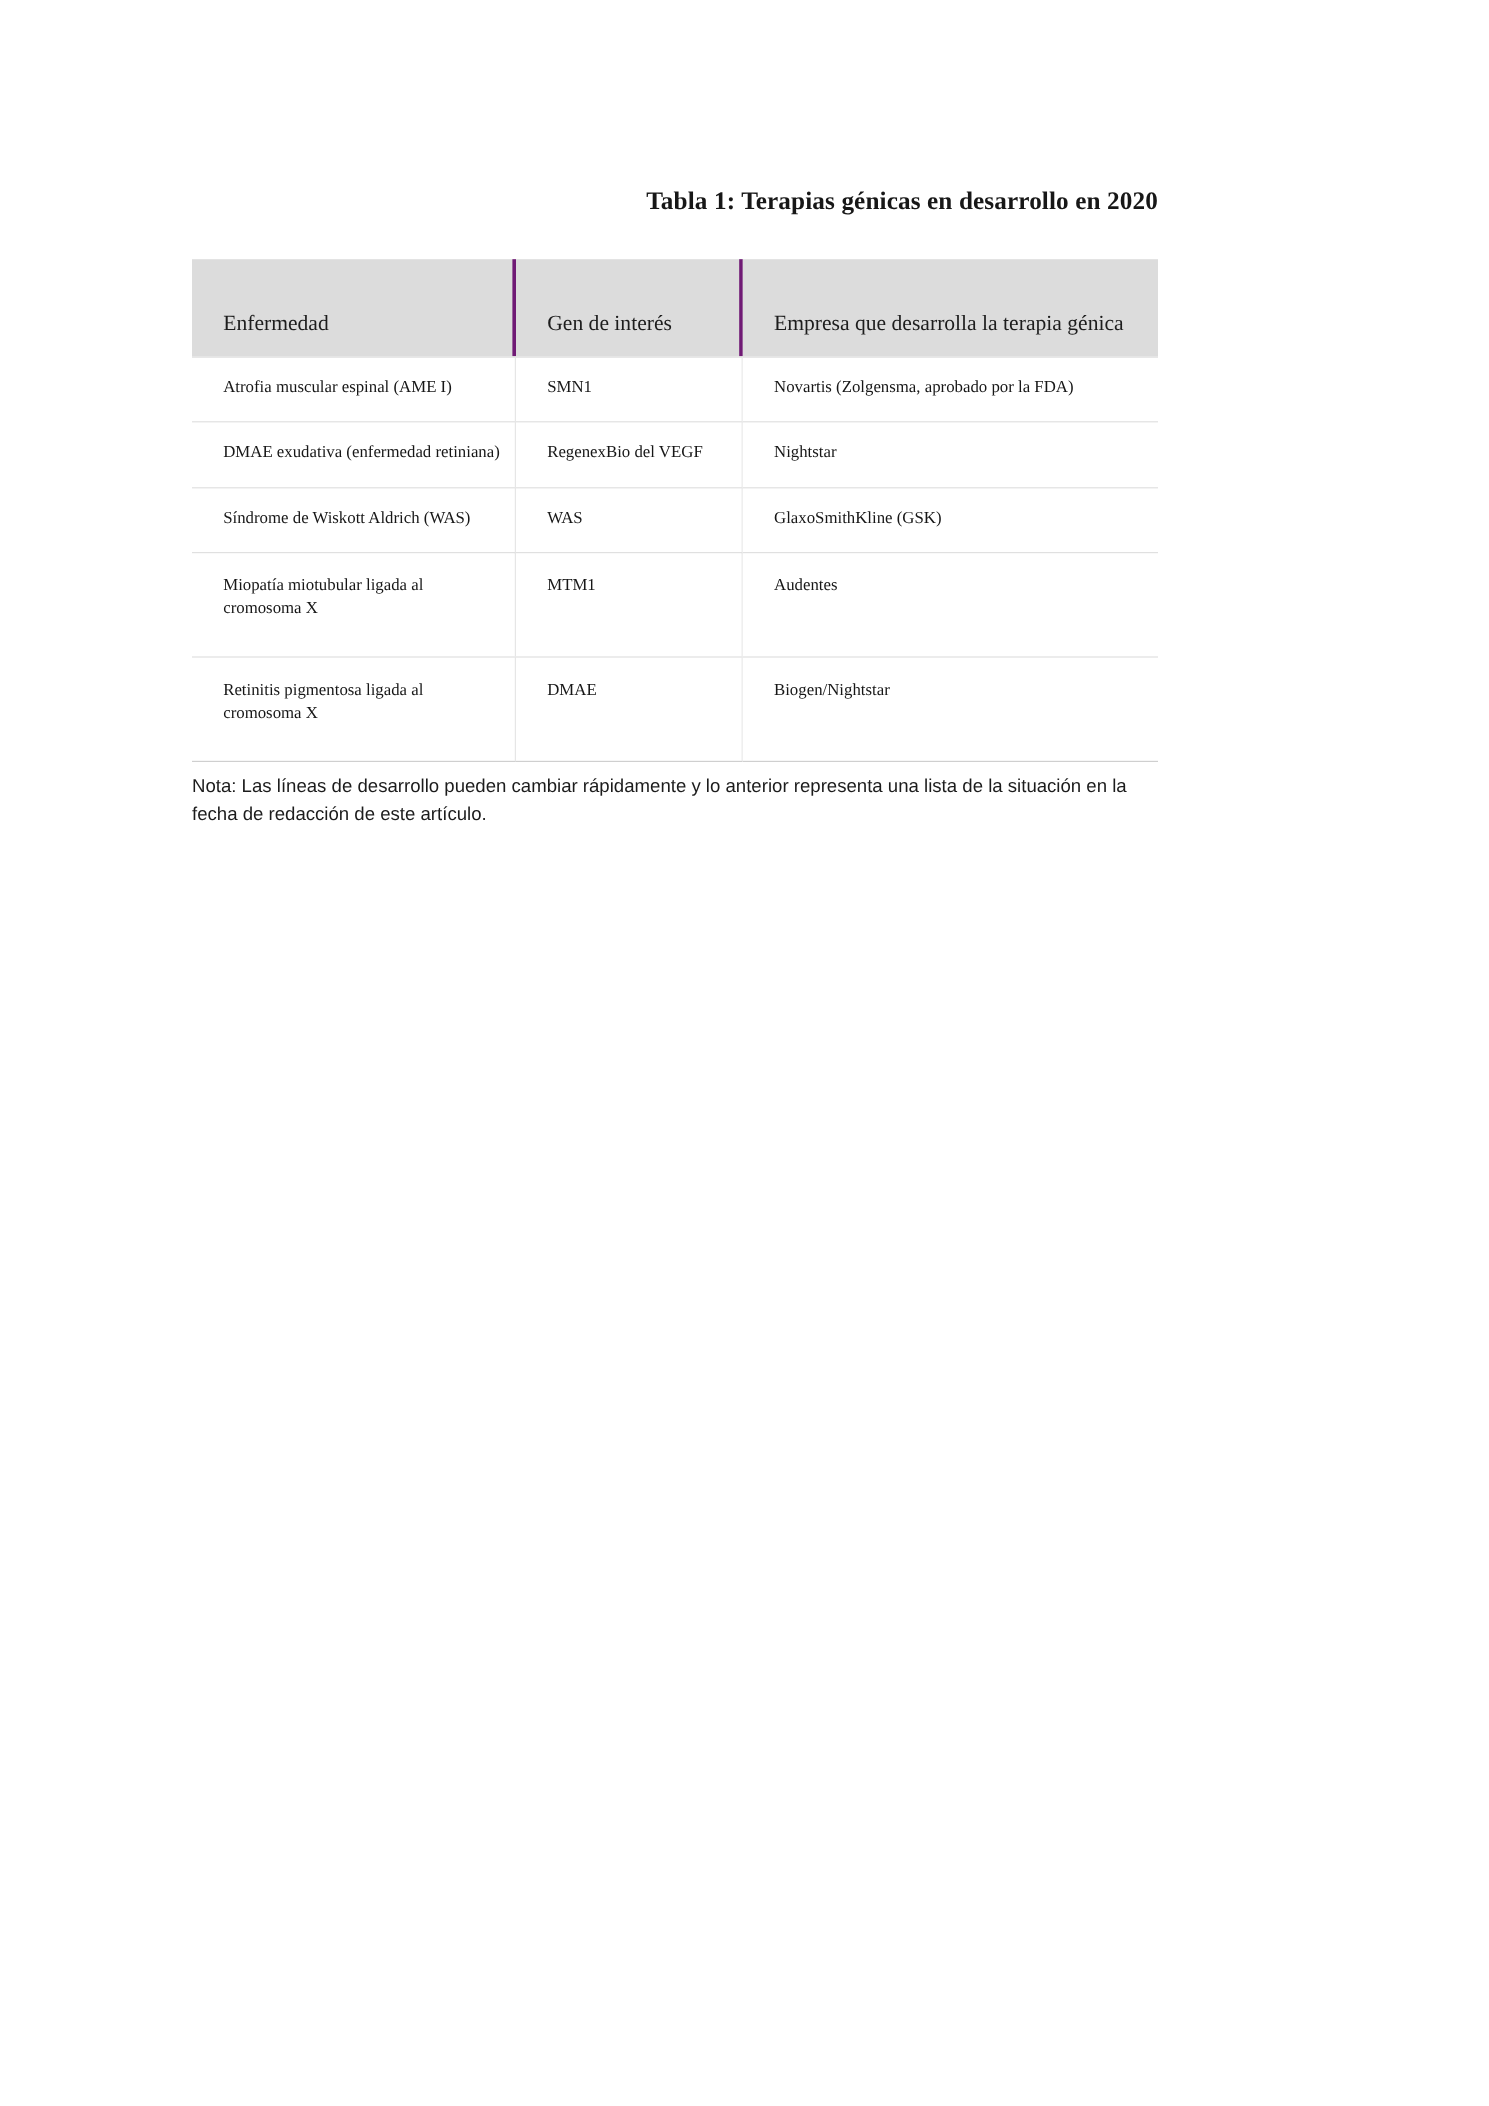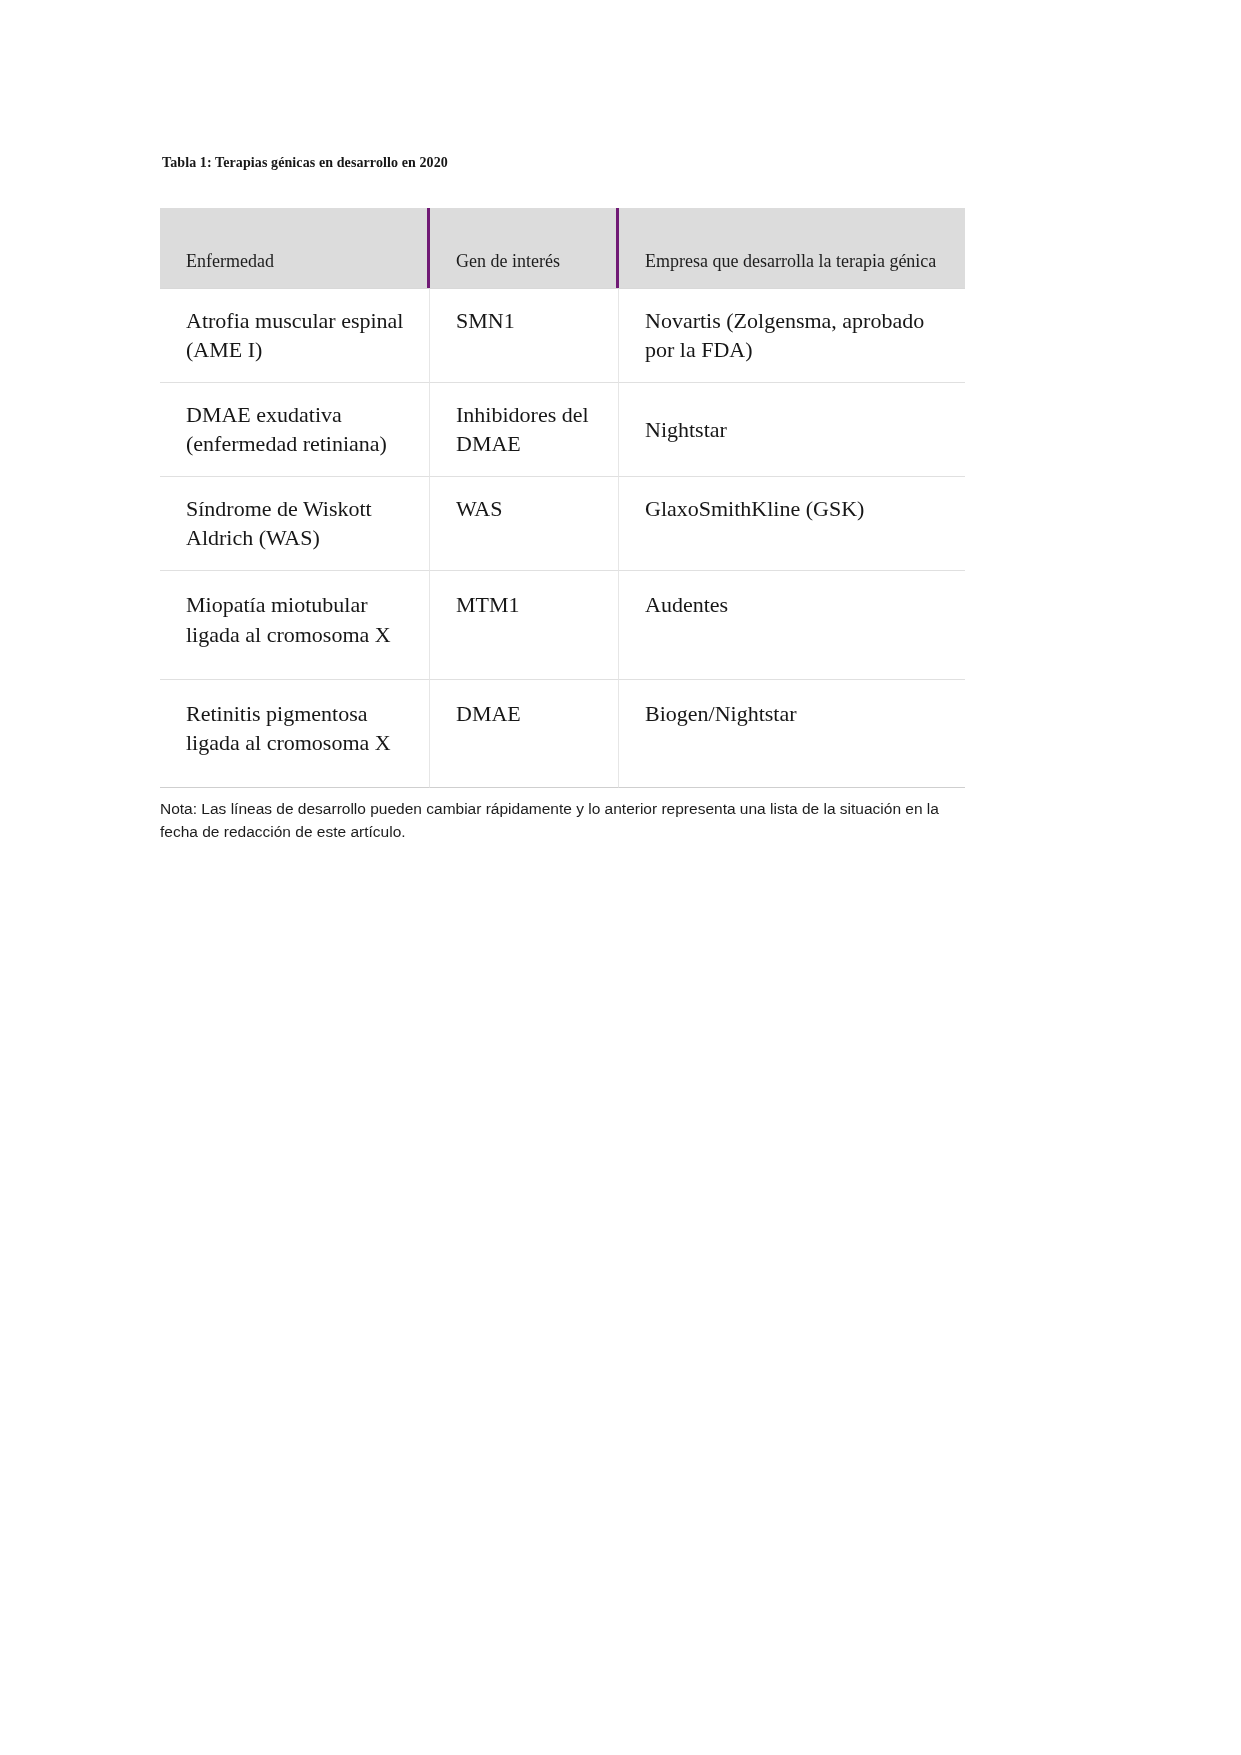--- a/index.html
+++ b/index.html
@@ -24,25 +24,26 @@
   }
   .content {
     position: absolute;
     left: 160px;
     top: 155px;
     width: 805px;
   }
   .doc-title {
     font-family: "Liberation Serif", serif;
     font-weight: bold;
-    font-size: 14px;
+    font-size: 21px;
     letter-spacing: 0.1px;
     color: #171717;
     margin: 0 0 36px 2px;
     line-height: 1.2;
+    text-align: right;
   }
   table.gene-table {
     border-collapse: separate;
     border-spacing: 0;
     width: 805px;
     table-layout: fixed;
     font-size: 18px;
   }
   table.gene-table col.c1 { width: 270px; }
   table.gene-table col.c2 { width: 189px; }
@@ -62,21 +63,21 @@
   }
   thead th.last { border-right: none; }
 
   tbody td {
     background: #ffffff;
     border-top: 1px solid #e0e0e0;
     border-right: 1px solid #e6e6e6;
     padding: 19px 12px 22px 26px;
     vertical-align: top;
     line-height: 1.32;
-    font-size: 22px;
+    font-size: 14px;
     color: #171717;
   }
   tbody td.last { border-right: none; }
   tbody tr:first-child td { border-top: 1px solid #d8d8d8; }
   tbody tr:last-child td { border-bottom: 1px solid #cfcfcf; }
 
   tbody td.mid-align { vertical-align: middle; padding-top: 12px; }
 
   tbody tr.tall td { padding-bottom: 30px; }
   tbody tr.short td { padding-top: 17px; padding-bottom: 18px; }
@@ -112,21 +113,21 @@
         </tr>
       </thead>
       <tbody>
         <tr class="short">
           <td>Atrofia muscular espinal (AME I)</td>
           <td>SMN1</td>
           <td class="last">Novartis (Zolgensma, aprobado por la FDA)</td>
         </tr>
         <tr class="short">
           <td>DMAE exudativa (enfermedad retiniana)</td>
-          <td>Inhibidores del DMAE</td>
+          <td>RegenexBio del VEGF</td>
           <td class="last mid-align">Nightstar</td>
         </tr>
         <tr class="short">
           <td>Síndrome de Wiskott Aldrich (WAS)</td>
           <td>WAS</td>
           <td class="last">GlaxoSmithKline (GSK)</td>
         </tr>
         <tr class="tall">
           <td>Miopatía miotubular ligada al cromosoma X</td>
           <td>MTM1</td>

